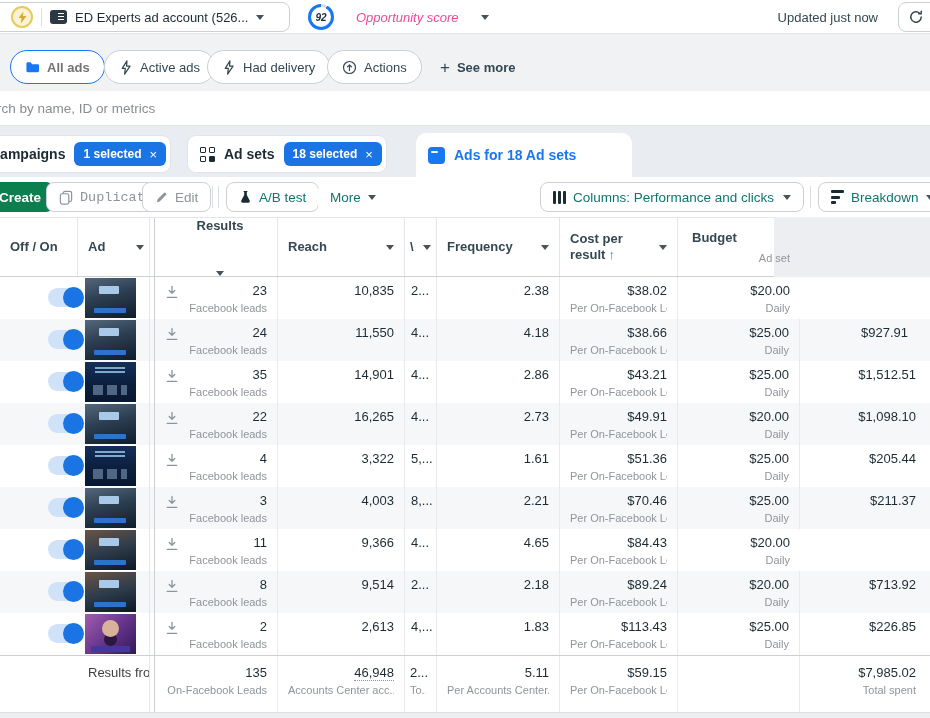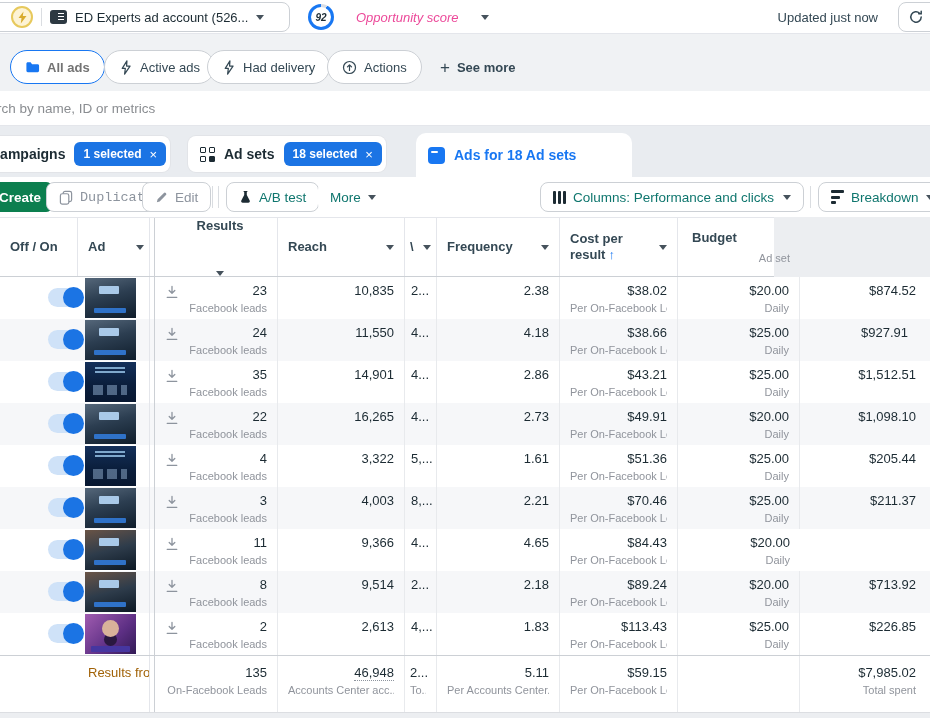--- a/index.html
+++ b/index.html
@@ -97,21 +97,21 @@
   .thumb.person::after { content:""; position:absolute; left:6px; bottom:2px; width:39px; height:6px; background:#4636a0; border-radius:1px; }
   .num { font-size:13px; color:#1c2b33; text-align:right; line-height:1.2; }
   .sub { font-size:11px; color:#90949c; text-align:right; margin-top:3px; white-space:nowrap; overflow:hidden; }
   .cell-trunc { padding-left:6px; }
   .cell-trunc .num { text-align:left; }
   .dl { position:absolute; left:10px; top:8px; width:14px; height:14px; }
 
   .tfoot { position:absolute; top:655px; left:0; width:930px; height:58px; background:#fff; border-top:1px solid #ccd0d5; border-bottom:1px solid #dcdee2; display:grid; grid-template-columns:155px 123px 127px 32px 123px 118px 122px 130px; }
   .fcell { border-right:1px solid #e8eaed; padding:9px 10px 0 10px; position:relative; }
   .fcell:last-child { border-right:none; }
-  .fcell.f-label { border-right:1px solid #ccd0d5; padding-left:88px; white-space:nowrap; overflow:hidden; font-size:13px; color:#a16207; }
+  .fcell.f-label { border-right:1px solid #ccd0d5; padding-left:88px; white-space:nowrap; overflow:hidden; font-size:13px; color:#404040; }
   .fcell.f-label::after { content:""; position:absolute; top:0; bottom:0; right:4px; width:1px; background:#e4e6eb; }
   .dotted { border-bottom:1px dotted #8d949e; }
   .f-trunc { padding-left:6px; }
   .f-trunc .num,.f-trunc .sub { text-align:left; }
 </style>
 </head>
 <body>
 
 <header class="topbar">
   <div class="acct-box">
@@ -311,23 +311,20 @@
         <div class="num">2.38</div>
       </div>
       <div class="cell">
         <div class="num">$38.02</div>
         <div class="sub">Per On-Facebook Le...</div>
       </div>
       <div class="cell">
         <div class="num">$20.00</div>
         <div class="sub">Daily</div>
       </div>
-      <div class="cell" style="padding-right: 14px;">
-        <div class="num">$874.52</div>
-      </div>
     </div>
     <div class="trow">
       <div class="cell cell-control">
         <div class="toggle"></div>
         <div class="thumb tablet"></div>
       </div>
       <div class="cell">
         <div class="dl"><svg width="14" height="14" viewBox="0 0 14 14">
             <path d="M7 1.5v6.5M4.2 5.5 7 8.3l2.8-2.8" fill="none" stroke="#8d949e" stroke-width="1.3" stroke-linecap="round" stroke-linejoin="round"></path>
             <path d="M2.2 12.3h9.6" stroke="#8d949e" stroke-width="1.3" stroke-linecap="round"></path>

